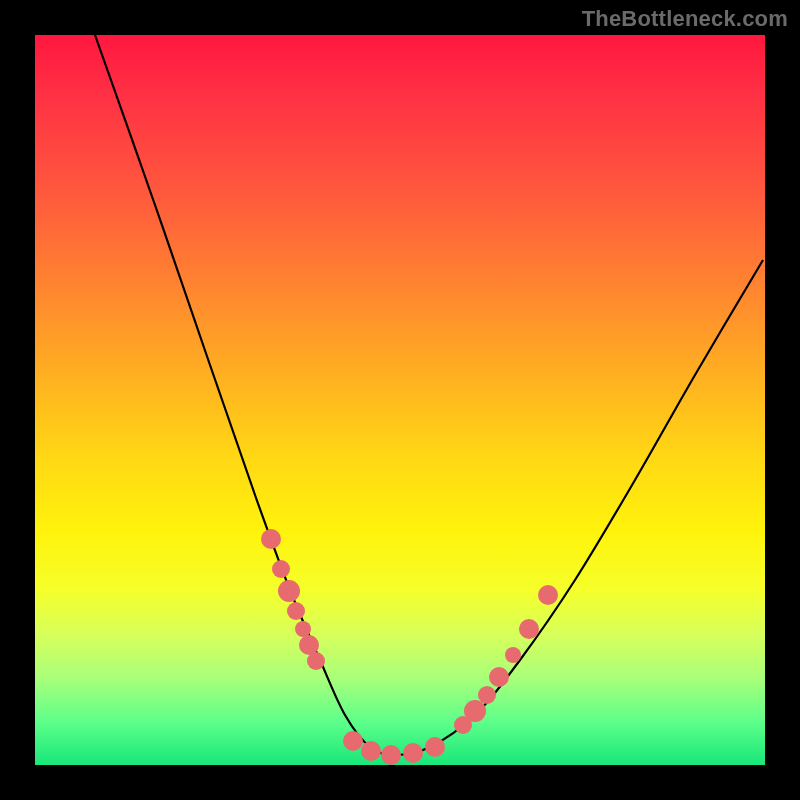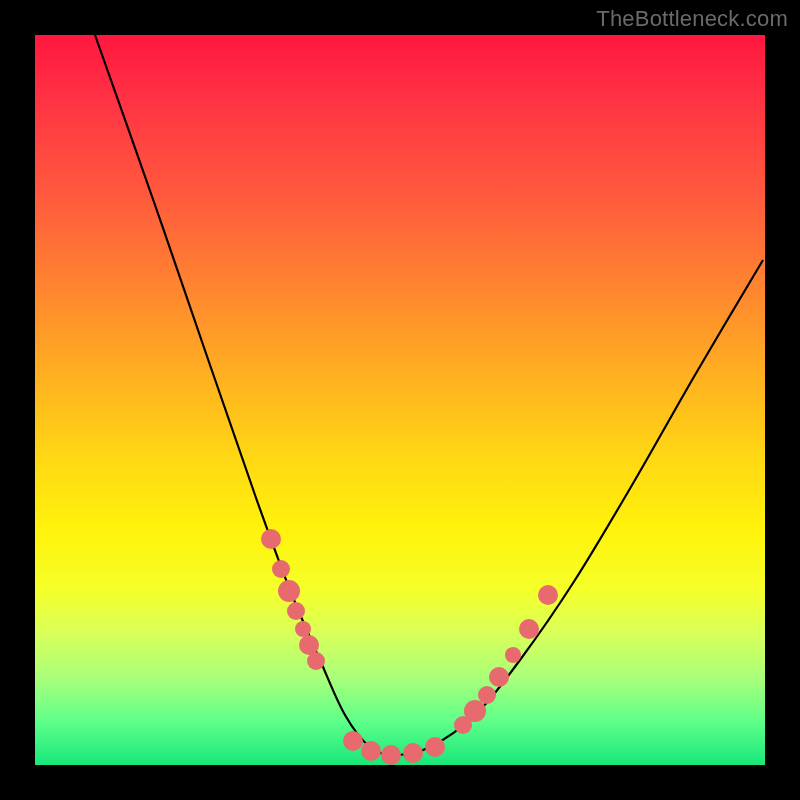--- a/index.html
+++ b/index.html
@@ -40,21 +40,21 @@
       #5fff8a 94%,
       #18e77a 100%
     );
   }
   .watermark {
     position: absolute;
     top: 6px;
     right: 12px;
     font-family: Arial, Helvetica, sans-serif;
     font-size: 22px;
-    font-weight: 400;
+    font-weight: 700;
     color: #6a6a6a;
     letter-spacing: 0.2px;
   }
   svg.curve {
     position: absolute;
     top: 0;
     left: 0;
     width: 730px;
     height: 730px;
     overflow: visible;

